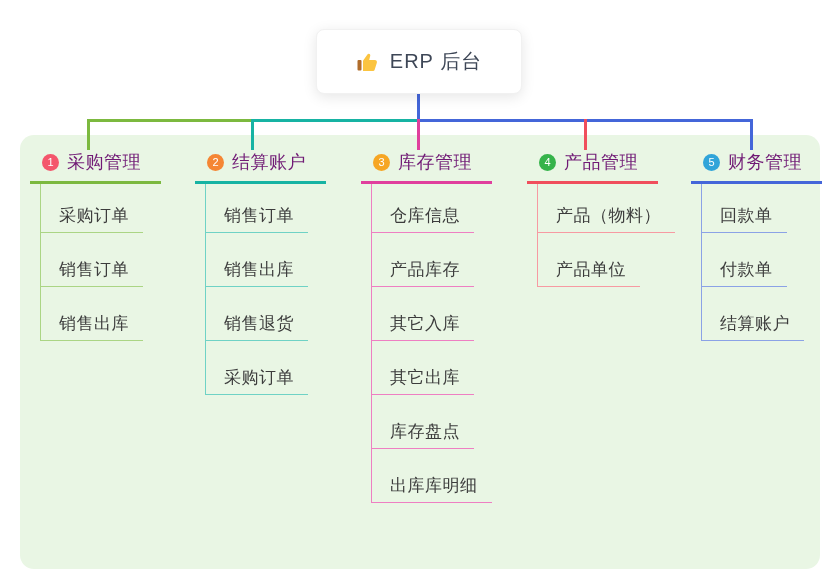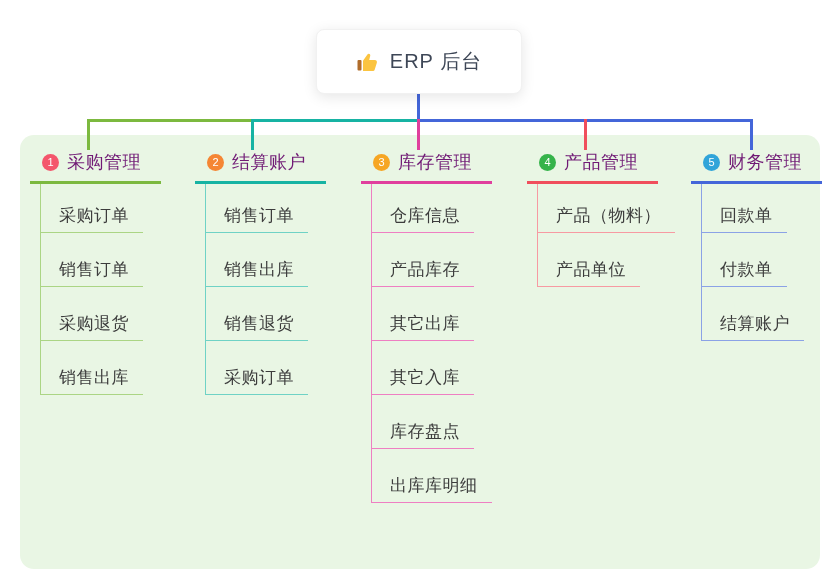--- a/index.html
+++ b/index.html
@@ -101,21 +101,20 @@
 
   <div id="branches">
       <div class="branch-col" style="left: 30px;">
         <div class="branch-header" style="border-bottom-color: rgb(124, 185, 63);">
           <span class="branch-badge" style="background: rgb(244, 86, 108);">1</span>
           <span class="branch-title">采购管理</span>
         </div>
         <div class="branch-children" style="border-left-color: rgb(171, 213, 132);">
           <div class="child-item" style="border-bottom-color: rgb(171, 213, 132);">采购订单</div>
           <div class="child-item" style="border-bottom-color: rgb(171, 213, 132);">销售订单</div>
-          <div class="child-item" style="border-bottom-color: rgb(171, 213, 132);">采购退货</div>
           <div class="child-item" style="border-bottom-color: rgb(171, 213, 132);">销售出库</div>
         </div>
       </div>
       <div class="branch-col" style="left: 195px;">
         <div class="branch-header" style="border-bottom-color: rgb(23, 179, 163);">
           <span class="branch-badge" style="background: rgb(245, 134, 52);">2</span>
           <span class="branch-title">结算账户</span>
         </div>
         <div class="branch-children" style="border-left-color: rgb(111, 210, 197);">
           <div class="child-item" style="border-bottom-color: rgb(111, 210, 197);">销售订单</div>
@@ -125,22 +124,22 @@
         </div>
       </div>
       <div class="branch-col" style="left: 361px;">
         <div class="branch-header" style="border-bottom-color: rgb(224, 63, 157);">
           <span class="branch-badge" style="background: rgb(246, 166, 35);">3</span>
           <span class="branch-title">库存管理</span>
         </div>
         <div class="branch-children" style="border-left-color: rgb(238, 127, 194);">
           <div class="child-item" style="border-bottom-color: rgb(238, 127, 194); font-family: Liberation Serif, serif;">仓库信息</div>
           <div class="child-item" style="border-bottom-color: rgb(238, 127, 194);">产品库存</div>
+          <div class="child-item" style="border-bottom-color: rgb(238, 127, 194);">其它入库</div>
           <div class="child-item" style="border-bottom-color: rgb(238, 127, 194);">其它出库</div>
-          <div class="child-item" style="border-bottom-color: rgb(238, 127, 194);">其它入库</div>
           <div class="child-item" style="border-bottom-color: rgb(238, 127, 194);">库存盘点</div>
           <div class="child-item" style="border-bottom-color: rgb(238, 127, 194);">出库库明细</div>
         </div>
       </div>
       <div class="branch-col" style="left: 527px;">
         <div class="branch-header" style="border-bottom-color: rgb(240, 78, 92);">
           <span class="branch-badge" style="background: rgb(53, 179, 74);">4</span>
           <span class="branch-title">产品管理</span>
         </div>
         <div class="branch-children" style="border-left-color: rgb(247, 154, 162);">

